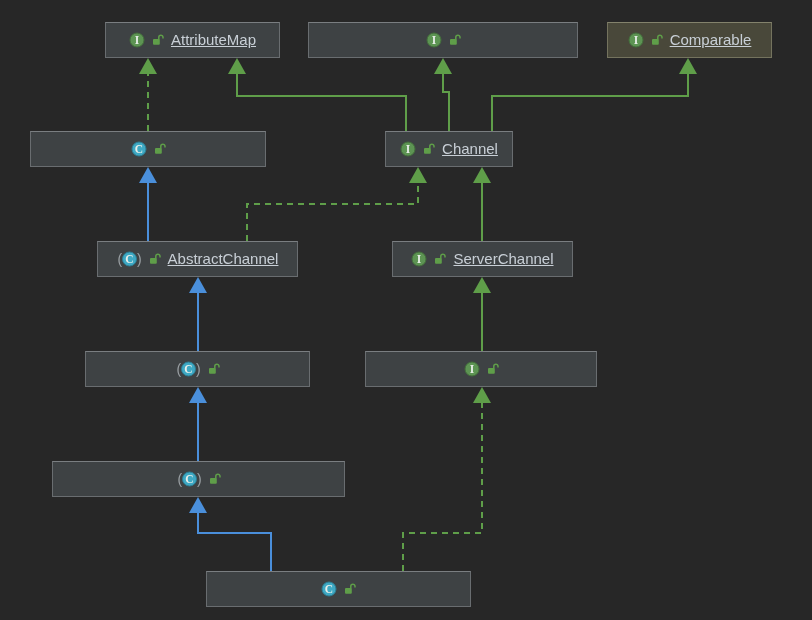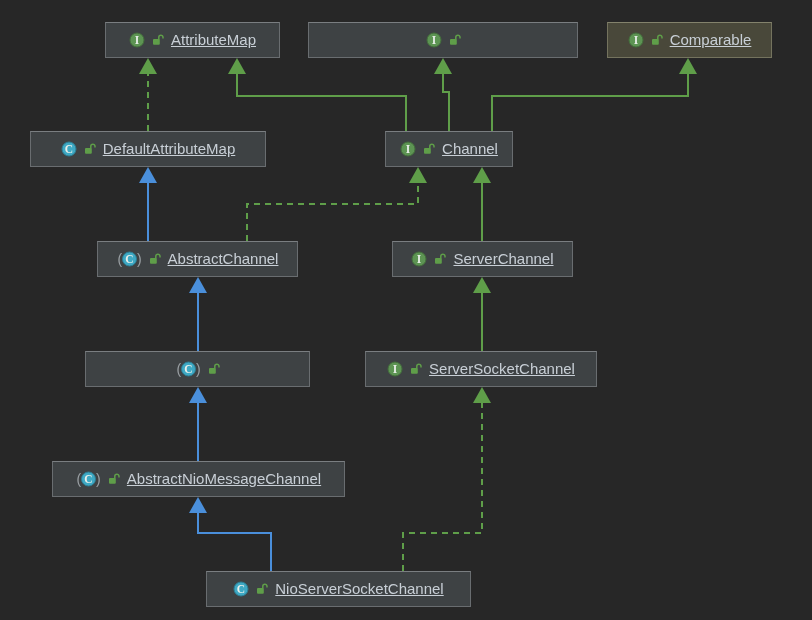--- a/index.html
+++ b/index.html
@@ -102,21 +102,20 @@
     </div>
     <div class="node" style="left: 30px; top: 131px; width: 236px; height: 36px;">
       <svg width="16" height="16" viewBox="0 0 16 16">
         <circle cx="8" cy="8" r="7" fill="#3fa9c4" stroke="#2c7e94" stroke-width="1"></circle>
         <text x="8" y="12.2" text-anchor="middle" font-family="Liberation Serif, serif" font-size="11.5" font-weight="bold" fill="#eaf0ea">C</text>
       </svg>
       <svg width="12" height="12" viewBox="0 0 12 12">
         <path d="M6.8 5.4 V3.3 a2.1 2.1 0 0 1 4.2 0 V4.5" fill="none" stroke="#5f9e49" stroke-width="1.5"></path>
         <rect x="1" y="5" width="6.8" height="5.8" rx="1" fill="#5f9e49"></rect>
       </svg>
-      <span class="label">DefaultAttributeMap</span>
     </div>
     <div class="node" style="left: 385px; top: 131px; width: 128px; height: 36px;">
       <svg width="16" height="16" viewBox="0 0 16 16">
         <circle cx="8" cy="8" r="7" fill="#5d9453" stroke="#436e3c" stroke-width="1"></circle>
         <text x="8" y="12.2" text-anchor="middle" font-family="Liberation Serif, serif" font-size="11.5" font-weight="bold" fill="#eaf0ea">I</text>
       </svg>
       <svg width="12" height="12" viewBox="0 0 12 12">
         <path d="M6.8 5.4 V3.3 a2.1 2.1 0 0 1 4.2 0 V4.5" fill="none" stroke="#5f9e49" stroke-width="1.5"></path>
         <rect x="1" y="5" width="6.8" height="5.8" rx="1" fill="#5f9e49"></rect>
       </svg>
@@ -164,41 +163,38 @@
     </div>
     <div class="node" style="left: 365px; top: 351px; width: 232px; height: 36px;">
       <svg width="16" height="16" viewBox="0 0 16 16">
         <circle cx="8" cy="8" r="7" fill="#5d9453" stroke="#436e3c" stroke-width="1"></circle>
         <text x="8" y="12.2" text-anchor="middle" font-family="Liberation Serif, serif" font-size="11.5" font-weight="bold" fill="#eaf0ea">I</text>
       </svg>
       <svg width="12" height="12" viewBox="0 0 12 12">
         <path d="M6.8 5.4 V3.3 a2.1 2.1 0 0 1 4.2 0 V4.5" fill="none" stroke="#5f9e49" stroke-width="1.5"></path>
         <rect x="1" y="5" width="6.8" height="5.8" rx="1" fill="#5f9e49"></rect>
       </svg>
-      <span class="label">ServerSocketChannel</span>
     </div>
     <div class="node" style="left: 52px; top: 461px; width: 293px; height: 36px;">
       <svg width="25" height="16" viewBox="0 0 25 16">
         <text x="0.5" y="13" font-family="Liberation Sans, sans-serif" font-size="14" fill="#9aa0a4">(</text>
         <g transform="translate(4.5,0)">
           <circle cx="8" cy="8" r="7" fill="#3fa9c4" stroke="#2c7e94" stroke-width="1"></circle>
           <text x="8" y="12.2" text-anchor="middle" font-family="Liberation Serif, serif" font-size="11.5" font-weight="bold" fill="#eaf0ea">C</text>
         </g>
         <text x="20" y="13" font-family="Liberation Sans, sans-serif" font-size="14" fill="#9aa0a4">)</text>
       </svg>
       <svg width="12" height="12" viewBox="0 0 12 12">
         <path d="M6.8 5.4 V3.3 a2.1 2.1 0 0 1 4.2 0 V4.5" fill="none" stroke="#5f9e49" stroke-width="1.5"></path>
         <rect x="1" y="5" width="6.8" height="5.8" rx="1" fill="#5f9e49"></rect>
       </svg>
-      <span class="label">AbstractNioMessageChannel</span>
     </div>
     <div class="node" style="left: 206px; top: 571px; width: 265px; height: 36px;">
       <svg width="16" height="16" viewBox="0 0 16 16">
         <circle cx="8" cy="8" r="7" fill="#3fa9c4" stroke="#2c7e94" stroke-width="1"></circle>
         <text x="8" y="12.2" text-anchor="middle" font-family="Liberation Serif, serif" font-size="11.5" font-weight="bold" fill="#eaf0ea">C</text>
       </svg>
       <svg width="12" height="12" viewBox="0 0 12 12">
         <path d="M6.8 5.4 V3.3 a2.1 2.1 0 0 1 4.2 0 V4.5" fill="none" stroke="#5f9e49" stroke-width="1.5"></path>
         <rect x="1" y="5" width="6.8" height="5.8" rx="1" fill="#5f9e49"></rect>
       </svg>
-      <span class="label">NioServerSocketChannel</span>
     </div>
   </div>
 
 </body></html>

